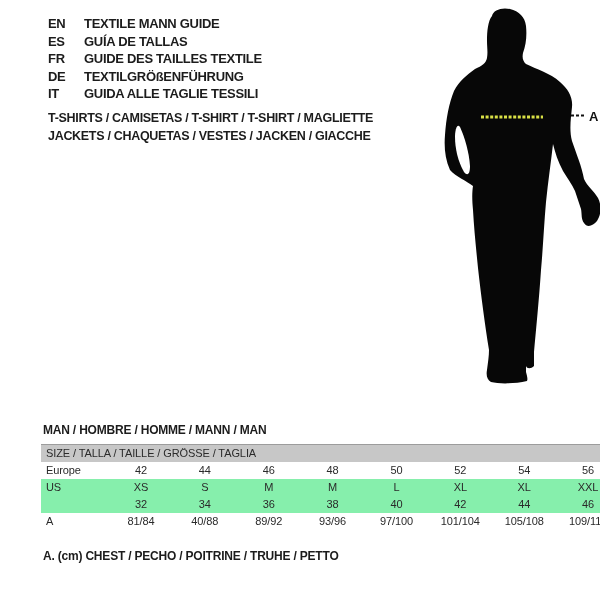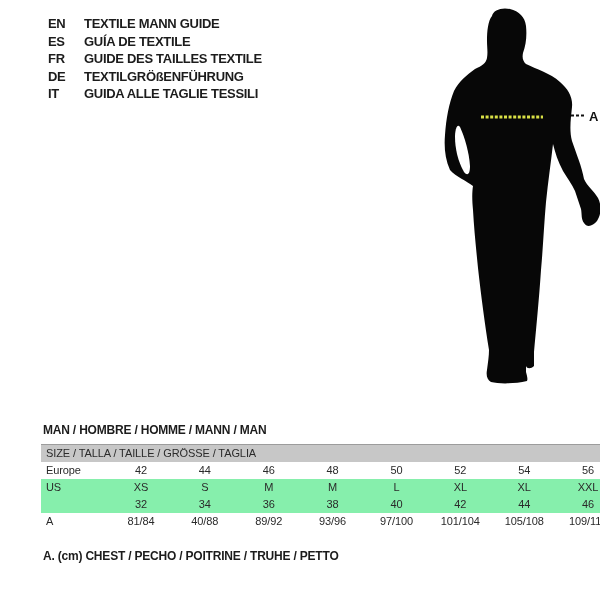--- a/index.html
+++ b/index.html
@@ -33,36 +33,40 @@
 
 <div class="canvas">
 
   <div class="lang-list">
       <div class="lang-row">
         <span class="lang-code">EN</span>
         <span>TEXTILE MANN GUIDE</span>
       </div>
       <div class="lang-row">
         <span class="lang-code">ES</span>
-        <span>GUÍA DE TEXTILE</span>
+        <span>GUÍA DE TALLAS</span>
       </div>
       <div class="lang-row">
         <span class="lang-code">FR</span>
         <span>GUIDE DES TAILLES TEXTILE</span>
       </div>
       <div class="lang-row">
         <span class="lang-code">DE</span>
         <span>TEXTILGRÖßENFÜHRUNG</span>
       </div>
       <div class="lang-row">
         <span class="lang-code">IT</span>
         <span>GUIDA ALLE TAGLIE TESSILI</span>
       </div>
     </div>
 
+  <div class="categories">
+      <div class="category-line">T-SHIRTS / CAMISETAS / T-SHIRT / T-SHIRT / MAGLIETTE</div>
+      <div class="category-line">JACKETS / CHAQUETAS / VESTES / JACKEN / GIACCHE</div>
+    </div>
 
   <div class="figure-wrap">
     <svg width="164" height="380" viewBox="416 8 164 380" xmlns="http://www.w3.org/2000/svg">
       <path id="body-path" fill="#070707" d="
         M 466 16
         C 467 10 476 7 484 9
         C 493 11 499 17 500 26
         C 501 36 500 45 497 53
         C 496 58 497 61 500 64
         C 510 69 524 73 534 82

